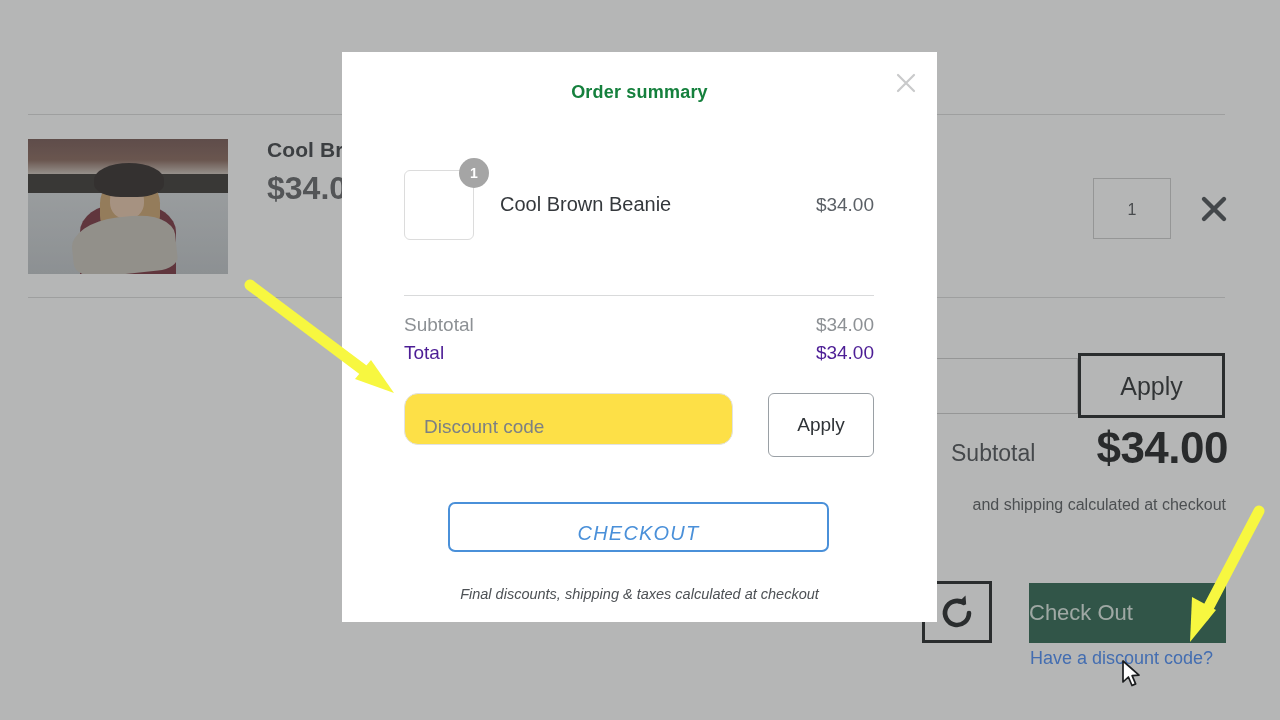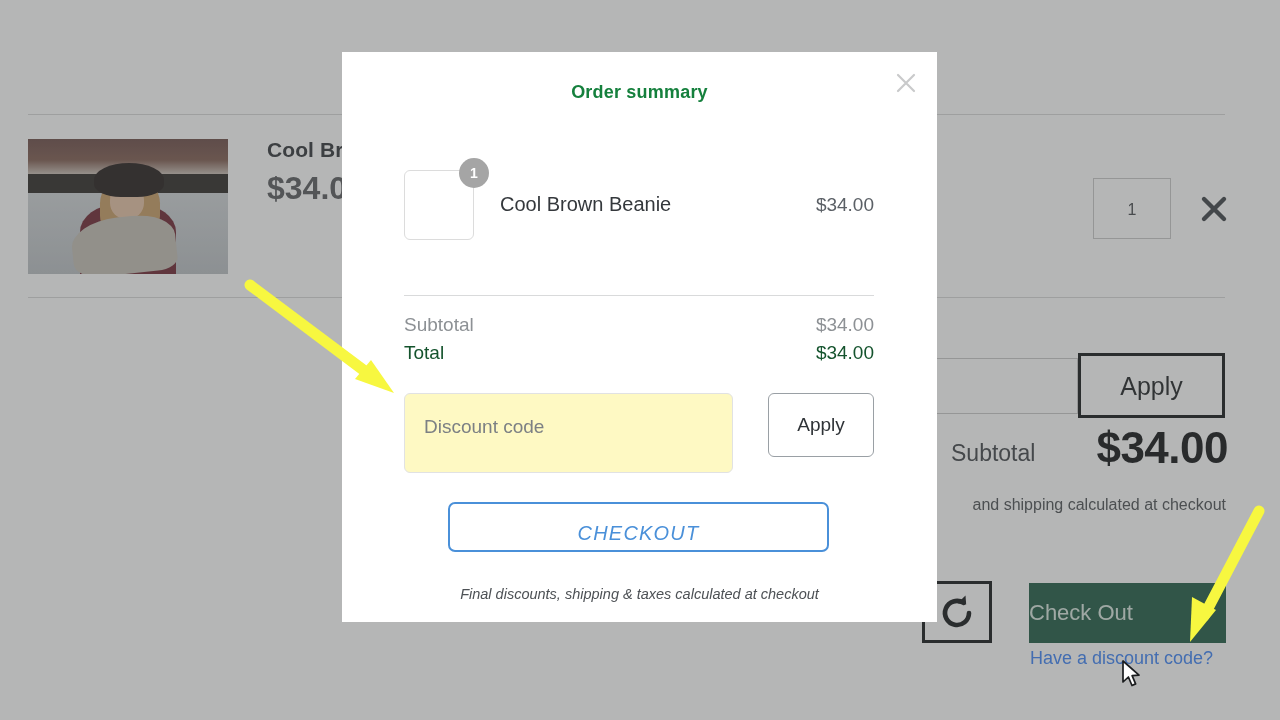--- a/index.html
+++ b/index.html
@@ -312,31 +312,31 @@
     position: absolute;
     left: 62px;
     right: 63px;
     height: 26px;
   }
   #row-subtotal { top: 262px; }
   #row-total    { top: 290px; }
   .total-row .tl { position: absolute; left: 0; top: 0; font-size: 19px; }
   .total-row .tv { position: absolute; right: 0; top: 0; font-size: 19px; }
   #row-subtotal .tl, #row-subtotal .tv { color: #8d9195; }
-  #row-total .tl, #row-total .tv { color: #14532d; }
+  #row-total .tl, #row-total .tv { color: #4c1d95; }
 
   #discount-input {
     position: absolute;
     left: 62px;
     top: 341px;
     width: 329px;
-    height: 80px;
+    height: 52px;
     border: 1px solid #e1e2e3;
-    border-radius: 6px;
-    background: #fef9c3;
+    border-radius: 14px;
+    background: #fde047;
     box-sizing: border-box;
   }
   #discount-input .ph {
     position: absolute;
     left: 19px;
     top: 22px;
     font-size: 19px;
     color: #7c8084;
     white-space: nowrap;
   }

